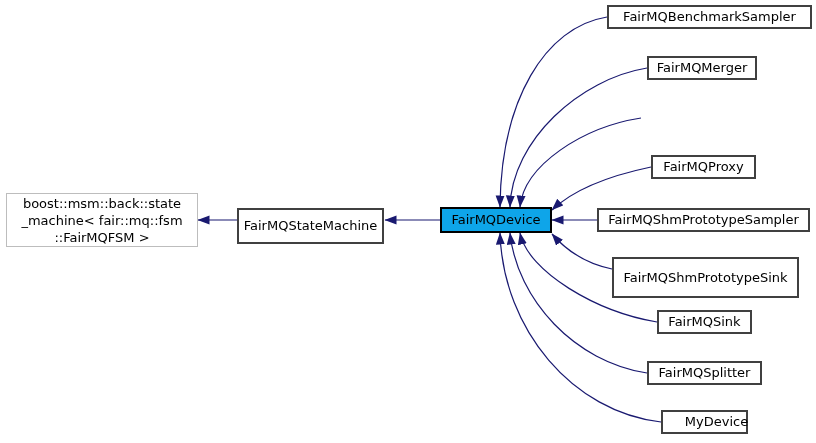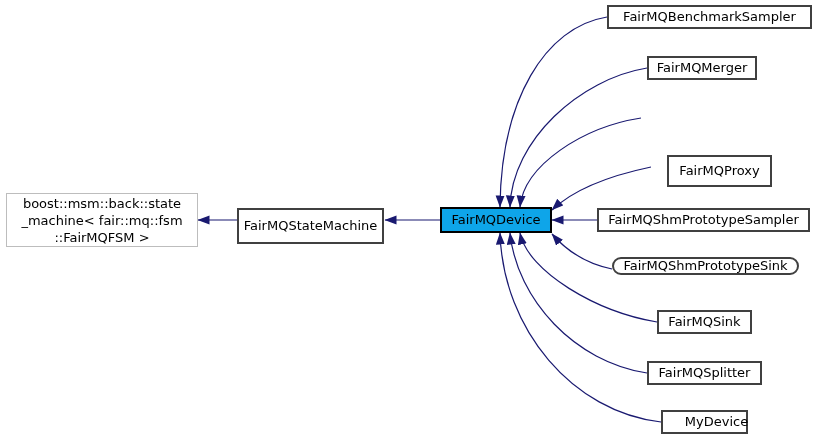--- a/index.html
+++ b/index.html
@@ -75,25 +75,25 @@
 
   <div class="node" style="left:237px; top:208px; width:147px; height:36px;">FairMQStateMachine</div>
 
   <div class="node current" style="left:440px; top:207px; width:112px; height:26px;">FairMQDevice</div>
 
   <div class="node" style="left:607px; top:5px; width:205px; height:24px;">FairMQBenchmarkSampler</div>
 
   <div class="node" style="left:647px; top:56px; width:110px; height:24px;">FairMQMerger</div>
 
 
-  <div class="node" style="left:651px; top:155px; width:105px; height:32px;margin-left:16px;">FairMQProxy</div>
+  <div class="node" style="left:651px; top:155px; width:105px; height:24px;">FairMQProxy</div>
 
   <div class="node" style="left:597px; top:208px; width:213px; height:24px;">FairMQShmPrototypeSampler</div>
 
-  <div class="node" style="left:612px; top:257px; width:187px; height:18px;border-radius:11px;">FairMQShmPrototypeSink</div>
+  <div class="node" style="left:612px; top:257px; width:187px; height:41px;">FairMQShmPrototypeSink</div>
 
   <div class="node" style="left:657px; top:310px; width:95px; height:24px;">FairMQSink</div>
 
   <div class="node" style="left:647px; top:361px; width:115px; height:24px;">FairMQSplitter</div>
 
   <div class="node" style="left:661px; top:410px; width:87px; height:24px;padding-left:24px;">MyDevice</div>
 
 </div>
 
 </body></html>

